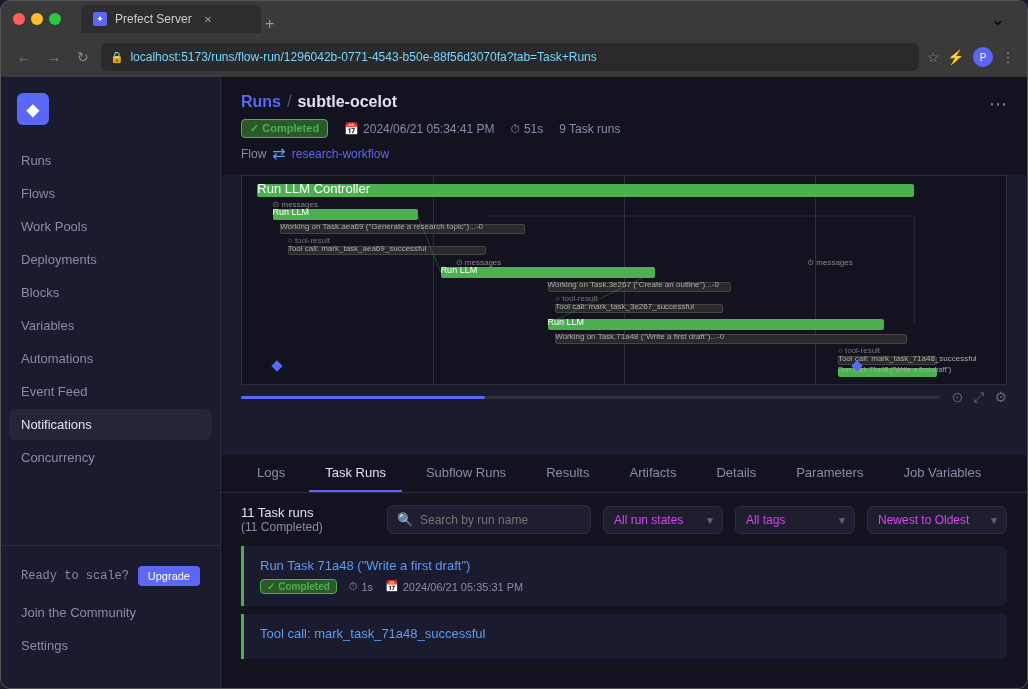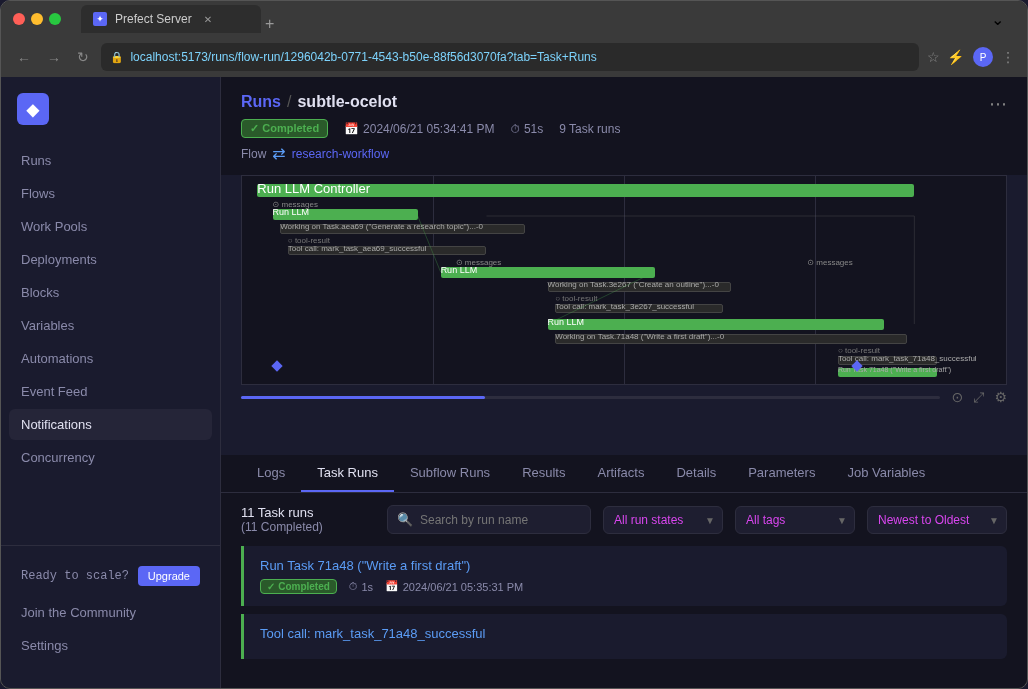--- a/index.html
+++ b/index.html
@@ -57,21 +57,21 @@
     .meta-item { color: #8a8aaa; font-size: 12px; display: flex; align-items: center; gap: 4px; }
     .flow-link { color: #5b67f5; font-size: 12px; }
     .more-btn { margin-left: auto; color: #888; cursor: pointer; font-size: 18px; }
 
     
     .timeline-container { background: #1a1b2e; margin: 0 0 0 0; flex-shrink: 0; position: relative; overflow: hidden; height: 280px; }
     .time-labels { display: flex; width: 100%; justify-content: space-between; }
     .time-label { color: #666; font-size: 11px; }
 
     
-    .tabs-bar { display: flex; gap: 0; border-bottom: 1px solid #2d2d3e; padding: 0 20px; flex-shrink: 0; background: #13131f; }
+    .tabs-bar { display: flex; gap: 8px; border-bottom: 1px solid #2d2d3e; padding: 0 20px; flex-shrink: 0; background: #13131f; }
     .tab-item { padding: 10px 16px; font-size: 13px; color: #8a8aaa; cursor: pointer; border-bottom: 2px solid transparent; }
     .tab-item.active { color: #e0e0f0; border-bottom-color: #5b67f5; }
 
     
     .task-runs-area { flex: 1; overflow: hidden; display: flex; flex-direction: column; padding: 0; }
     .task-runs-toolbar { display: flex; align-items: center; padding: 12px 20px; gap: 12px; flex-shrink: 0; }
     .task-count { font-size: 13px; color: #e0e0f0; }
     .task-count-sub { font-size: 12px; color: #8a8aaa; }
     .search-box { display: flex; align-items: center; background: #1e1e30; border: 1px solid #2d2d3e; border-radius: 6px; padding: 6px 10px; gap: 6px; min-width: 200px; }
     .search-icon { color: #666; font-size: 13px; }

